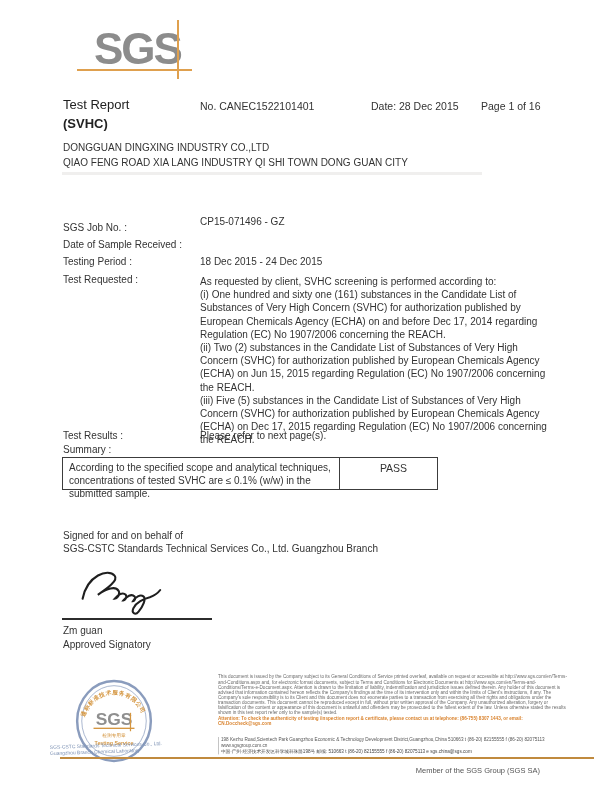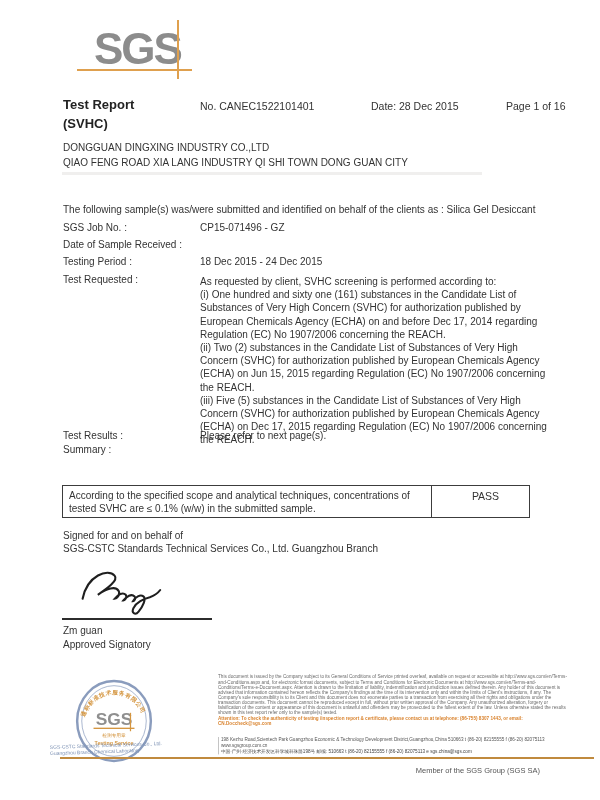--- a/index.html
+++ b/index.html
@@ -9,39 +9,39 @@
     margin:0 auto;
   }
   .abs{position:absolute;}
 
   
   .logo-text{left:94px;top:24px;font-size:44px;font-weight:bold;color:#8c8c8c;letter-spacing:-2px;font-family:"Liberation Sans",sans-serif;}
   .logo-hline{left:77px;top:69px;width:115px;height:2px;background:#dfa04e;}
   .logo-vline{left:177px;top:20px;width:2px;height:59px;background:#dfa04e;}
 
   
-  .title{left:63px;top:97px;font-size:13px;font-weight:bold;color:#222;}
+  .title{left:63px;top:97px;font-size:13px;font-weight:normal;color:#222;}
   .subtitle{left:63px;top:116px;font-size:13px;font-weight:bold;color:#222;}
   .report-no{left:200px;top:100px;font-size:10.5px;color:#333;}
   .date{left:371px;top:100px;font-size:10.5px;color:#333;}
-  .pageinfo{left:506px;top:100px;font-size:10.5px;color:#333;}
+  .pageinfo{left:481px;top:100px;font-size:10.5px;color:#333;}
 
   .client-name{left:63px;top:142px;font-size:10px;color:#333;}
   .client-addr{left:63px;top:157px;font-size:10px;color:#333;}
   .faint-rule{left:62px;top:172px;width:420px;height:3px;background:#f0efee;}
 
   .intro{left:63px;top:204px;font-size:10px;color:#333;width:500px;}
 
   .flabel{left:63px;font-size:10px;color:#333;width:140px;}
   .fvalue{left:200px;font-size:10px;color:#333;width:348px;}
   .pre{white-space:pre-line;line-height:13.2px;}
 
   
   .sum-label{left:63px;top:444px;font-size:10px;color:#333;}
-  .sum-table{left:62px;top:457px;width:468px;height:33px;border:1.5px solid #3c3c3c;display:flex;box-sizing:border-box;margin-top:28px;}
+  .sum-table{left:62px;top:457px;width:376px;height:33px;border:1.5px solid #3c3c3c;display:flex;box-sizing:border-box;}
   .sum-text{flex:1;padding:3px 6px;font-size:10px;line-height:13px;color:#333;}
   .sum-pass{width:87px;border-left:1.5px solid #3c3c3c;display:flex;align-items:flex-start;justify-content:center;padding-top:4px;font-size:10.5px;color:#333;padding-left:10px;}
 
   
   .signed1{left:63px;top:530px;font-size:10px;color:#333;}
   .signed2{left:63px;top:543px;font-size:10px;color:#333;}
   .sig-svg{left:58px;top:562px;}
   .sig-line{left:62px;top:618px;width:150px;height:2px;background:#2c2c2c;}
   .sig-name{left:63px;top:625px;font-size:10px;color:#333;}
   .sig-role{left:63px;top:639px;font-size:10px;color:#333;}
@@ -74,24 +74,23 @@
   <div class="abs title">Test Report</div>
   <div class="abs subtitle">(SVHC)</div>
   <div class="abs report-no">No. CANEC1522101401</div>
   <div class="abs date">Date: 28 Dec 2015</div>
   <div class="abs pageinfo">Page 1 of 16</div>
 
   <div class="abs client-name">DONGGUAN DINGXING INDUSTRY CO.,LTD</div>
   <div class="abs client-addr">QIAO FENG ROAD XIA LANG INDUSTRY QI SHI TOWN DONG GUAN CITY</div>
   <div class="abs faint-rule"></div>
 
-  <div class="abs intro">The following sample(s) was/were submitted and identified on behalf of the clients as : Silica Gel Desiccant</div>
 
   <div class="abs flabel" style="top:222px">SGS Job No. :</div>
-  <div class="abs fvalue" style="top:222px">CP15-071496 - GZ</div>
+  <div class="abs fvalue" style="top:216px">CP15-071496 - GZ</div>
 
   <div class="abs flabel" style="top:239px">Date of Sample Received :</div>
 
   <div class="abs flabel" style="top:256px">Testing Period :</div>
   <div class="abs fvalue" style="top:256px">18 Dec 2015 - 24 Dec 2015</div>
 
   <div class="abs flabel" style="top:274px">Test Requested :</div>
   <div class="abs fvalue pre" style="top:275px">As requested by client, SVHC screening is performed according to:
 (i) One hundred and sixty one (161) substances in the Candidate List of Substances of Very High Concern (SVHC) for authorization published by European Chemicals Agency (ECHA) on and before Dec 17, 2014 regarding Regulation (EC) No 1907/2006 concerning the REACH.
 (ii) Two (2) substances in the Candidate List of Substances of Very High Concern (SVHC) for authorization published by European Chemicals Agency (ECHA) on Jun 15, 2015 regarding Regulation (EC) No 1907/2006 concerning the REACH.

